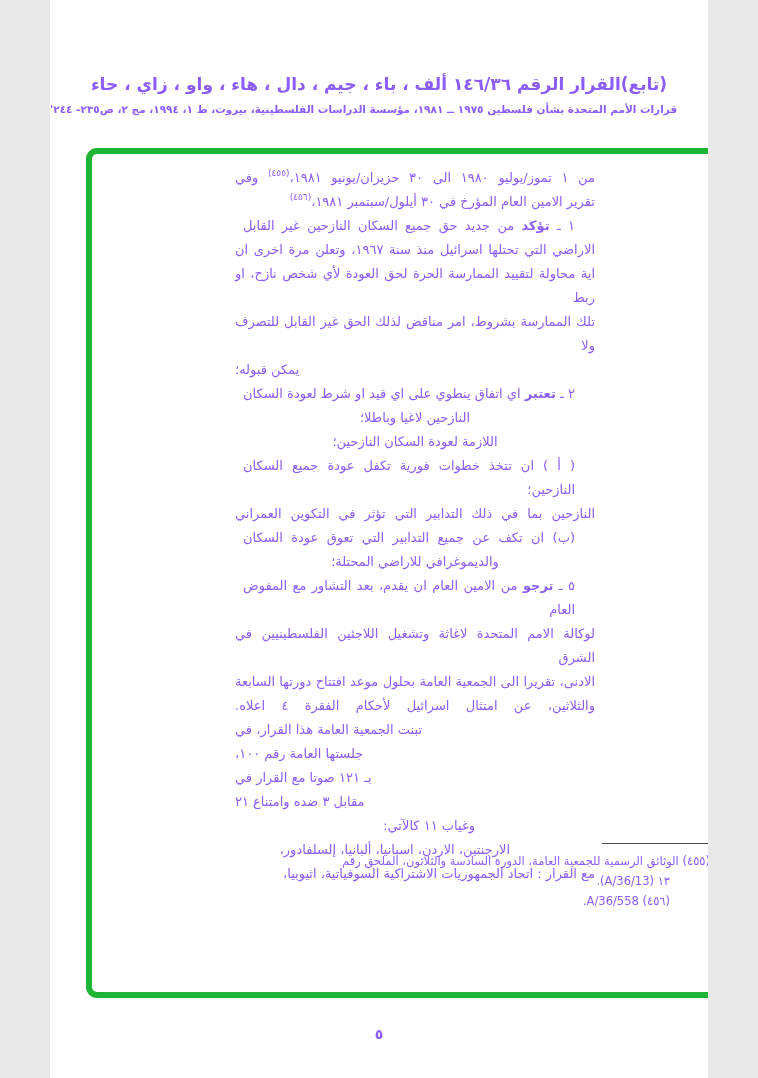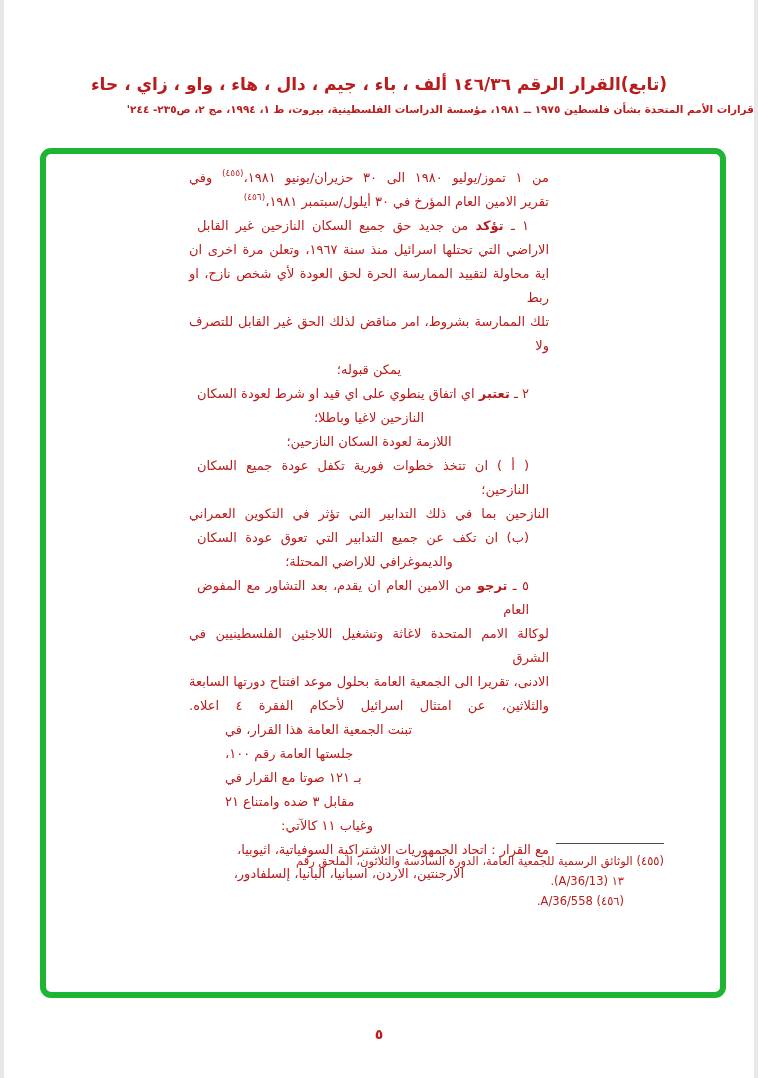--- a/index.html
+++ b/index.html
@@ -1,36 +1,36 @@
 <!DOCTYPE html>
 <html lang="ar" dir="rtl"><head>
 <meta charset="utf-8">
 <style>
   html,body{margin:0;padding:0;background:#e8e8e8;}
   .page{
     position:relative;
-    width:750px;height:1078px;
+    width:658px;height:1078px;
     background:#ffffff;
     font-family:"DejaVu Sans",sans-serif;
-    color:#b91c1c;
+    color:#8b5cf6;
     direction:rtl;
     overflow:hidden;
     margin:0 auto;
   }
   
   .hdr1{
     position:absolute;top:74px;left:0;right:0;
     text-align:center;
     font-size:17px;font-weight:bold;
     letter-spacing:0px;
     white-space:nowrap;
   }
   .hdr2{
     position:absolute;top:103px;left:0;right:0;
-    text-align:right;
+    text-align:left;
     font-size:10.5px;font-weight:bold;
     white-space:nowrap;
   }
   
   .frame{
     position:absolute;left:36px;top:148px;
     width:686px;height:850px;
     box-sizing:border-box;
     border:6px solid #1eb434;
     border-radius:11px;
@@ -38,27 +38,27 @@
     padding-left:31px;
   }
   
   .bodycol{
     position:absolute;top:12px;right:171px;width:360px;
     font-size:13px;line-height:24px;
   }
   .bodycol div{min-height:24px;}
   .jline{text-align:justify;text-align-last:justify;}
   .rline{text-align:right;}
-  .lline{text-align:center;}
+  .lline{text-align:left;}
   .cline{text-align:center;}
   .ind1{padding-right:20px;margin-left:8px;}
   .ind-deep{padding-right:85px;}
   .adoption{width:265px;margin-right:95px;}
-  .adoption div{text-align:left;margin-left:36px;}
-  .adoption .shift{padding-left:0;padding-right:25px;text-align:center;}
+  .adoption div{text-align:left;}
+  .adoption .shift{padding-left:0;padding-right:25px;text-align:right;}
   sup{font-size:9px;line-height:0;vertical-align:6px;}
   b{font-weight:bold;}
   
   .footnotes{
     position:absolute;top:689px;right:56px;width:430px;
     font-size:11.5px;line-height:20px;text-align:right;
   }
   .fnsep{
     width:108px;height:0;
     border-top:1.5px solid #4a4a4a;
@@ -109,22 +109,22 @@
       <div class="jline">والثلاثين، عن امتثال اسرائيل لأحكام الفقرة ٤ اعلاه.</div>
 
       <div class="adoption">
         <div>تبنت الجمعية العامة هذا القرار، في</div>
         <div>جلستها العامة رقم ١٠٠،</div>
         <div>بـ ١٢١ صوتا مع القرار في</div>
         <div>مقابل ٣ ضده وامتناع ٢١</div>
         <div class="shift">وغياب ١١ كالآتي:</div>
       </div>
 
+      <div class="rline ind-deep">الارجنتين، الاردن، اسبانيا، ألبانيا، إلسلفادور،</div>
       <div class="rline">مع القرار : اتحاد الجمهوريات الاشتراكية السوفياتية، اثيوبيا،</div>
-      <div class="rline ind-deep">الارجنتين، الاردن، اسبانيا، ألبانيا، إلسلفادور،</div>
     </div>
 
     <div class="footnotes">
       <div class="fnsep"></div>
       <div>(٤٥٥) الوثائق الرسمية للجمعية العامة، الدورة السادسة والثلاثون، الملحق رقم</div>
       <div class="fn-cont">١٣ (A/36/13).</div>
       <div class="fn-cont">(٤٥٦) A/36/558.</div>
     </div>
 
   </div>

